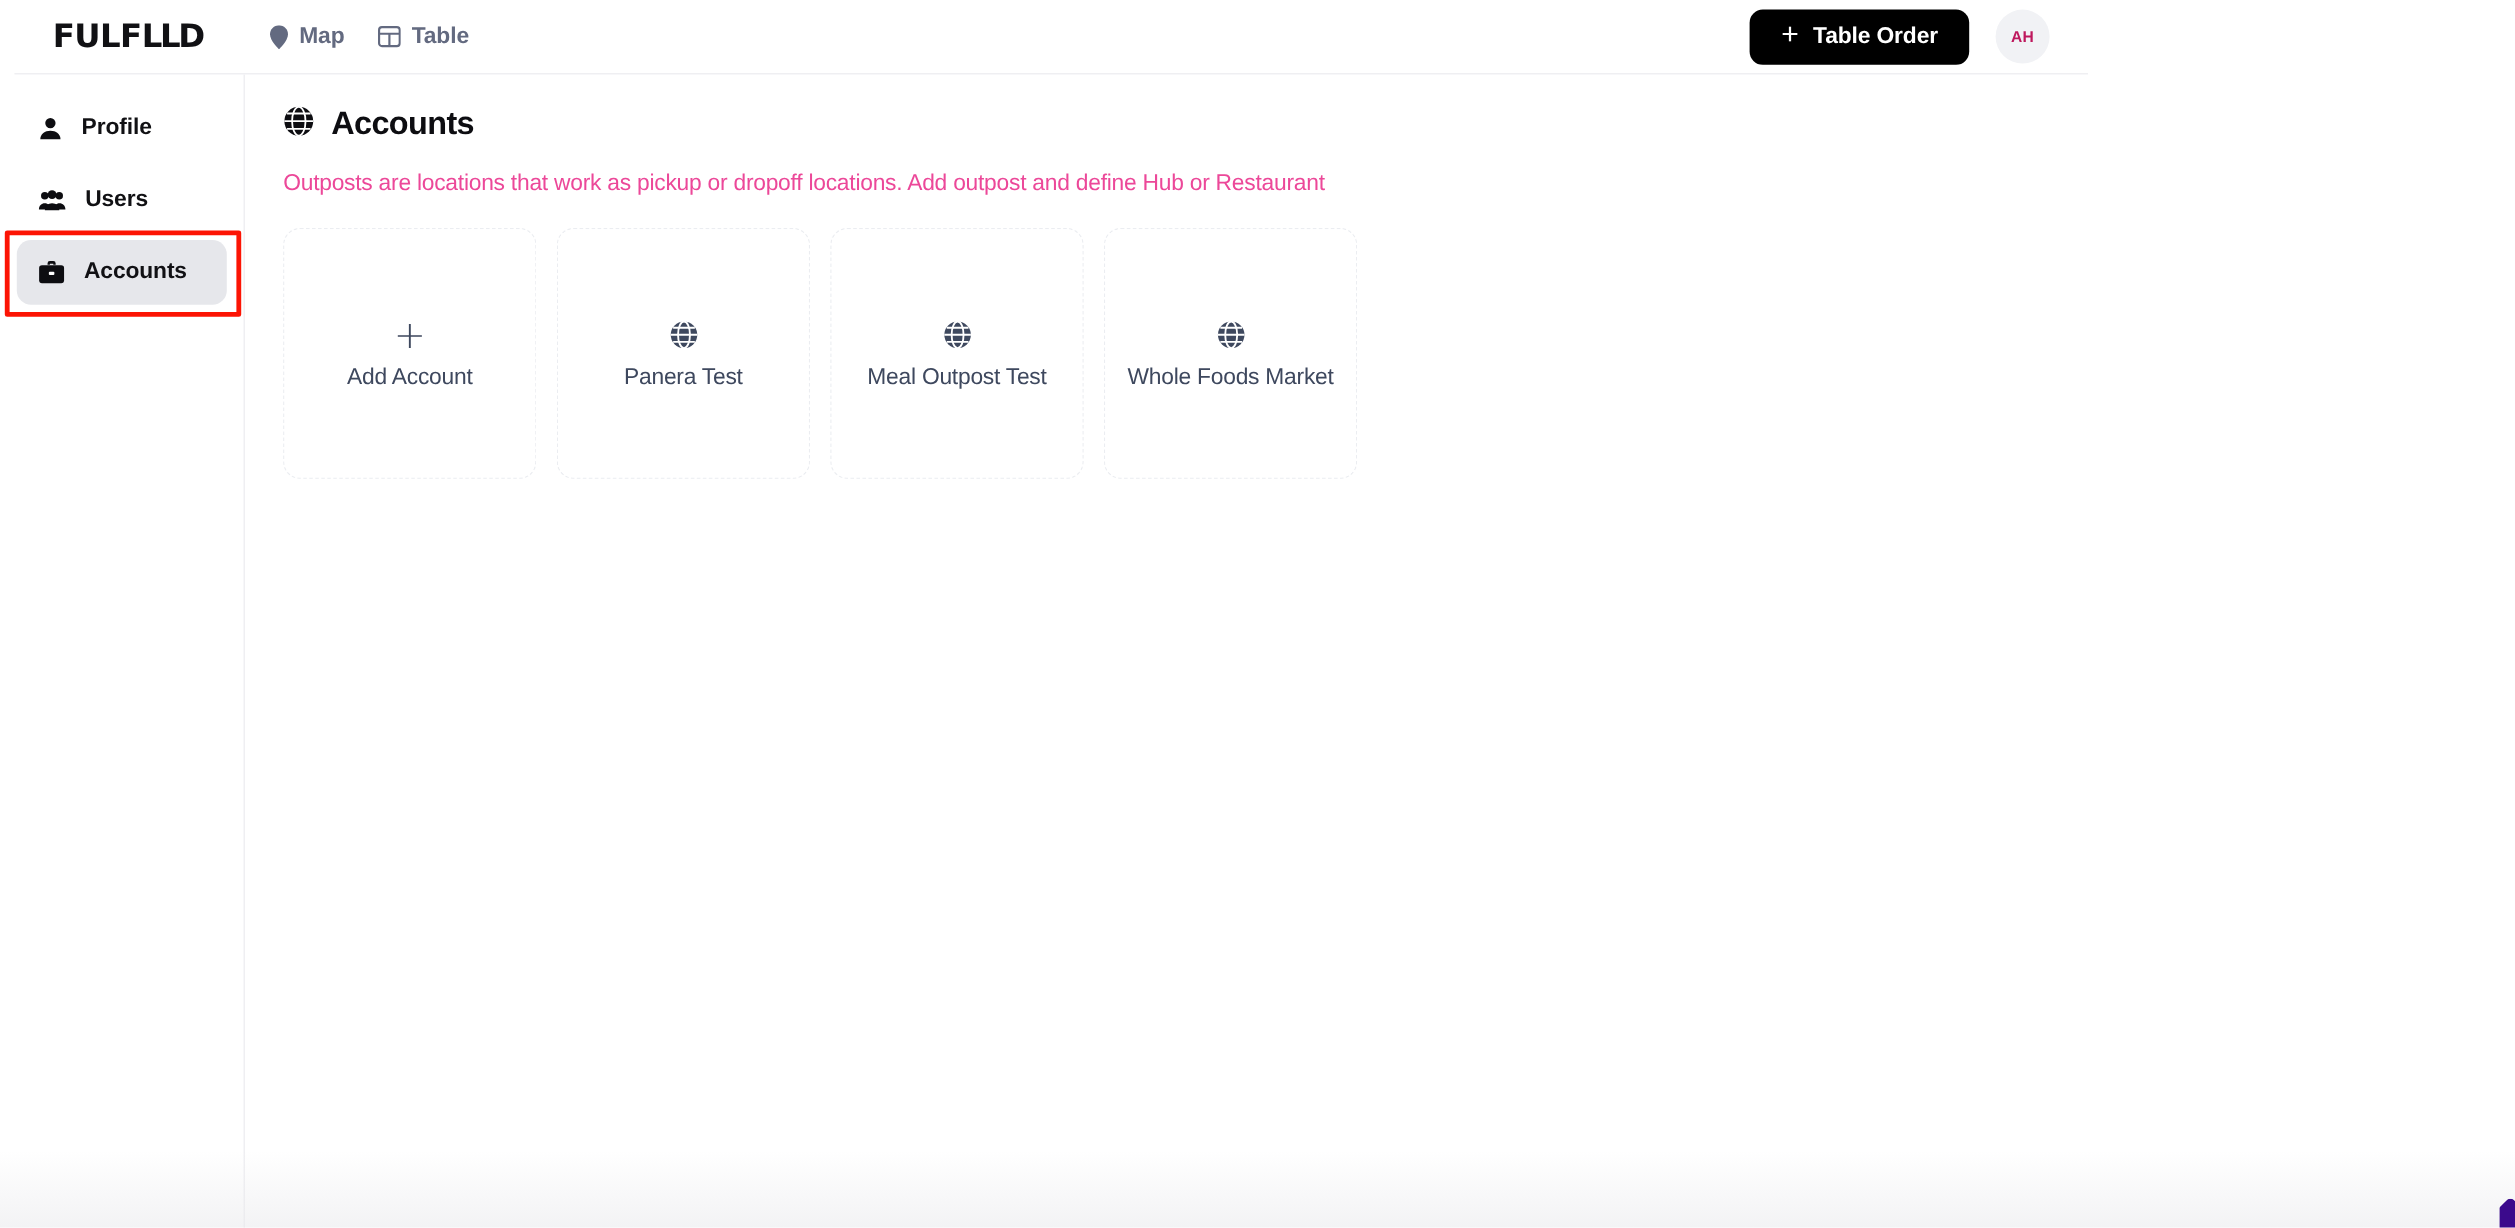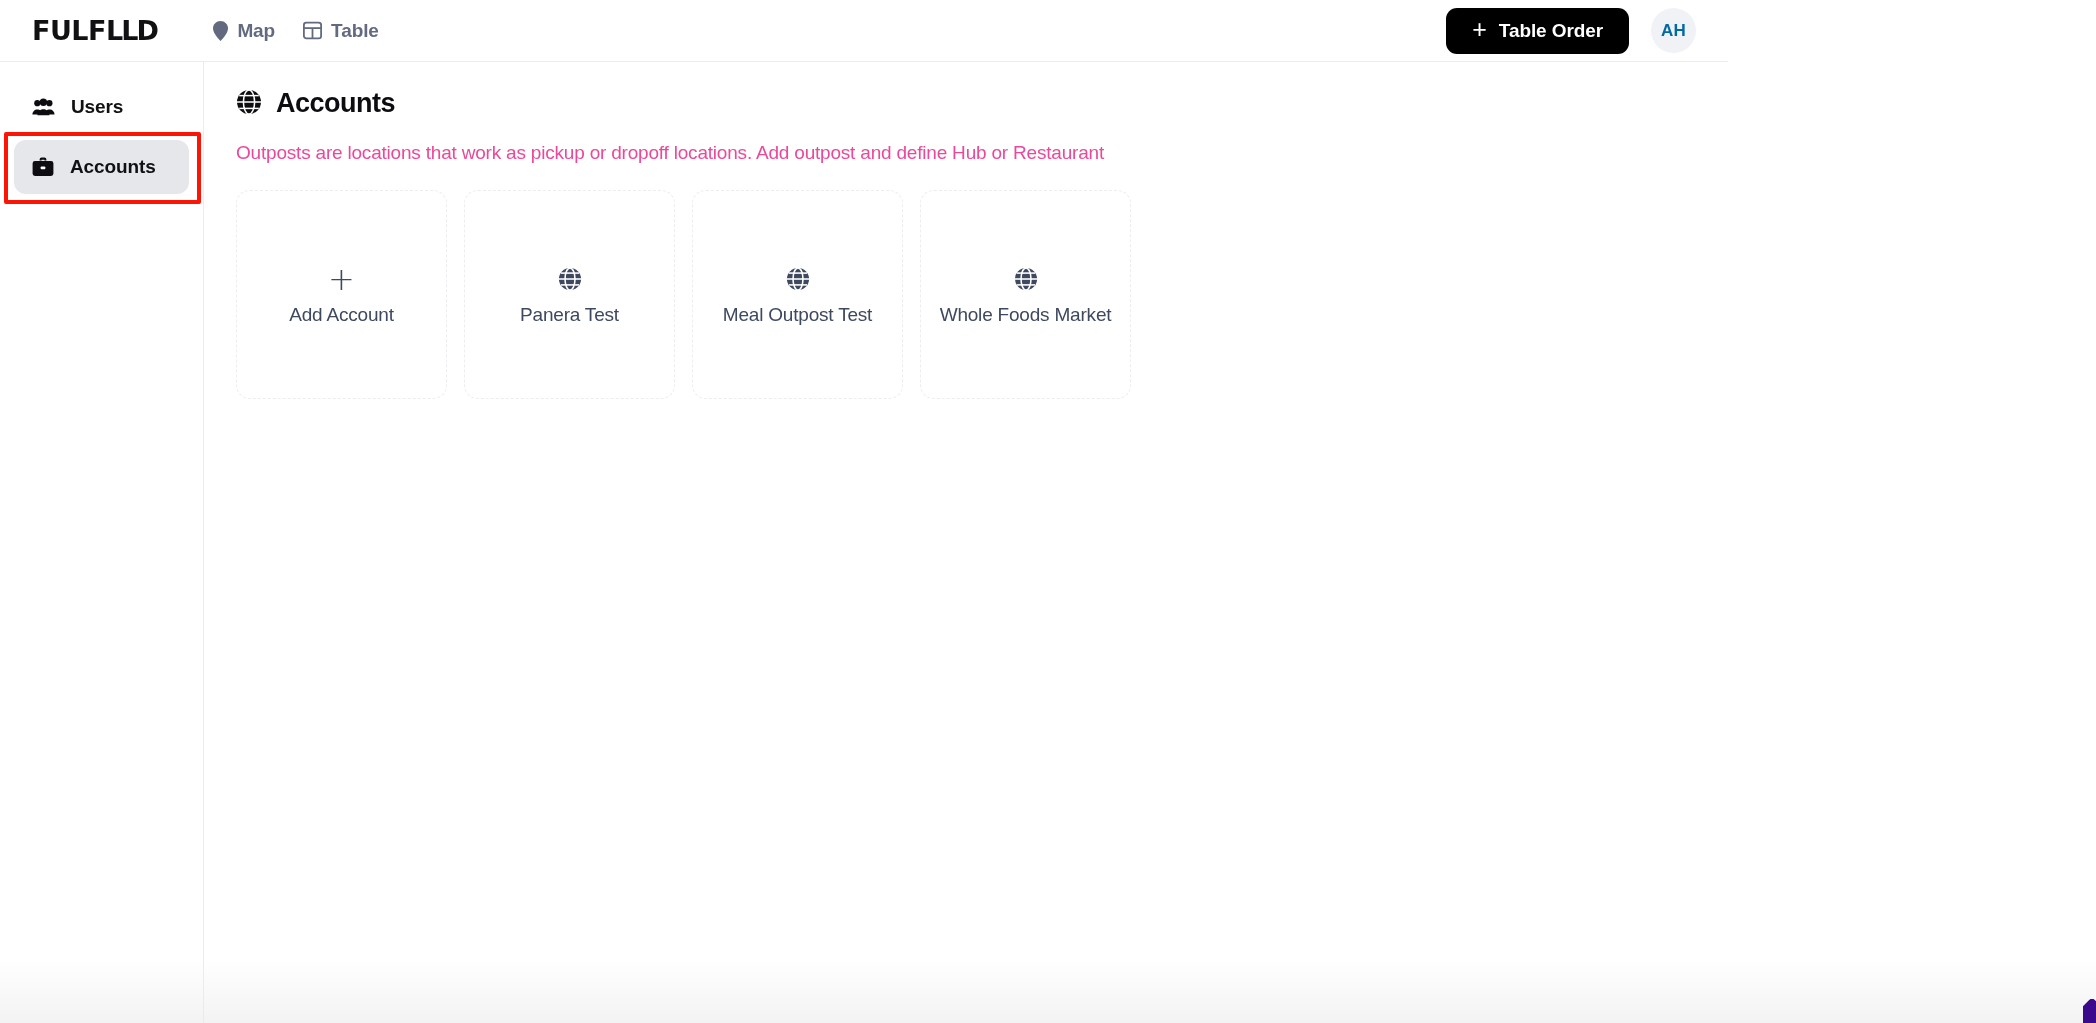--- a/index.html
+++ b/index.html
@@ -9,21 +9,21 @@
     height: 1023px;
     overflow: hidden;
     background: #ffffff;
     font-family: "Liberation Sans", sans-serif;
     -webkit-font-smoothing: antialiased;
   }
 
   
   .topbar {
     position: absolute;
-    top: 0; left: 0;
+    top: 0; left: 12px;
     width: 1728px;
     height: 62px;
     background: #ffffff;
     border-bottom: 1px solid #ececef;
     display: flex;
     align-items: center;
     z-index: 20;
   }
 
   .brand {
@@ -89,25 +89,25 @@
     font-weight: 400;
     line-height: 1;
     position: relative;
     top: -1px;
   }
 
   .avatar {
     width: 45px; height: 45px;
     border-radius: 50%;
     background: #f1f2f5;
-    color: #0369a1;
+    color: #be185d;
     display: flex;
     align-items: center;
     justify-content: center;
-    font-size: 17px;
+    font-size: 13px;
     font-weight: 700;
     letter-spacing: 0.3px;
     cursor: pointer;
   }
 
   
   .sidebar {
     position: absolute;
     top: 62px; left: 0;
     width: 204px;
@@ -290,20 +290,29 @@
     </button>
     <div class="avatar">
       <span>AH</span>
     </div>
   </div>
 
 </div>
 
 <div class="sidebar">
 
+  <div class="side-item">
+    <span>
+      <svg width="20" height="20" viewBox="0 0 20 20">
+        <circle cx="10" cy="5.6" r="4.3" fill="#0d0d11"></circle>
+        <path d="M1.6 19c0-4.3 3.8-7 8.4-7s8.4 2.7 8.4 7z" fill="#0d0d11"></path>
+      </svg>
+    </span>
+    <span>Profile</span>
+  </div>
 
   <div class="side-item">
     <span>
       <svg width="23" height="20" viewBox="0 0 23 20">
         <circle cx="5.3" cy="6.2" r="3.1" fill="#0d0d11"></circle>
         <circle cx="17.4" cy="6.2" r="3.1" fill="#0d0d11"></circle>
         <circle cx="11.4" cy="5.2" r="3.7" fill="#0d0d11"></circle>
         <path d="M0.4 17.6c0-3.2 2.2-5.2 4.9-5.2s4.9 2 4.9 5.2z" fill="#0d0d11"></path>
         <path d="M12.7 17.6c0-3.2 2.2-5.2 4.9-5.2s4.9 2 4.9 5.2z" fill="#0d0d11"></path>
         <path d="M5.4 18.2c0-3.6 2.6-5.9 6-5.9s6 2.3 6 5.9z" fill="#0d0d11"></path>

